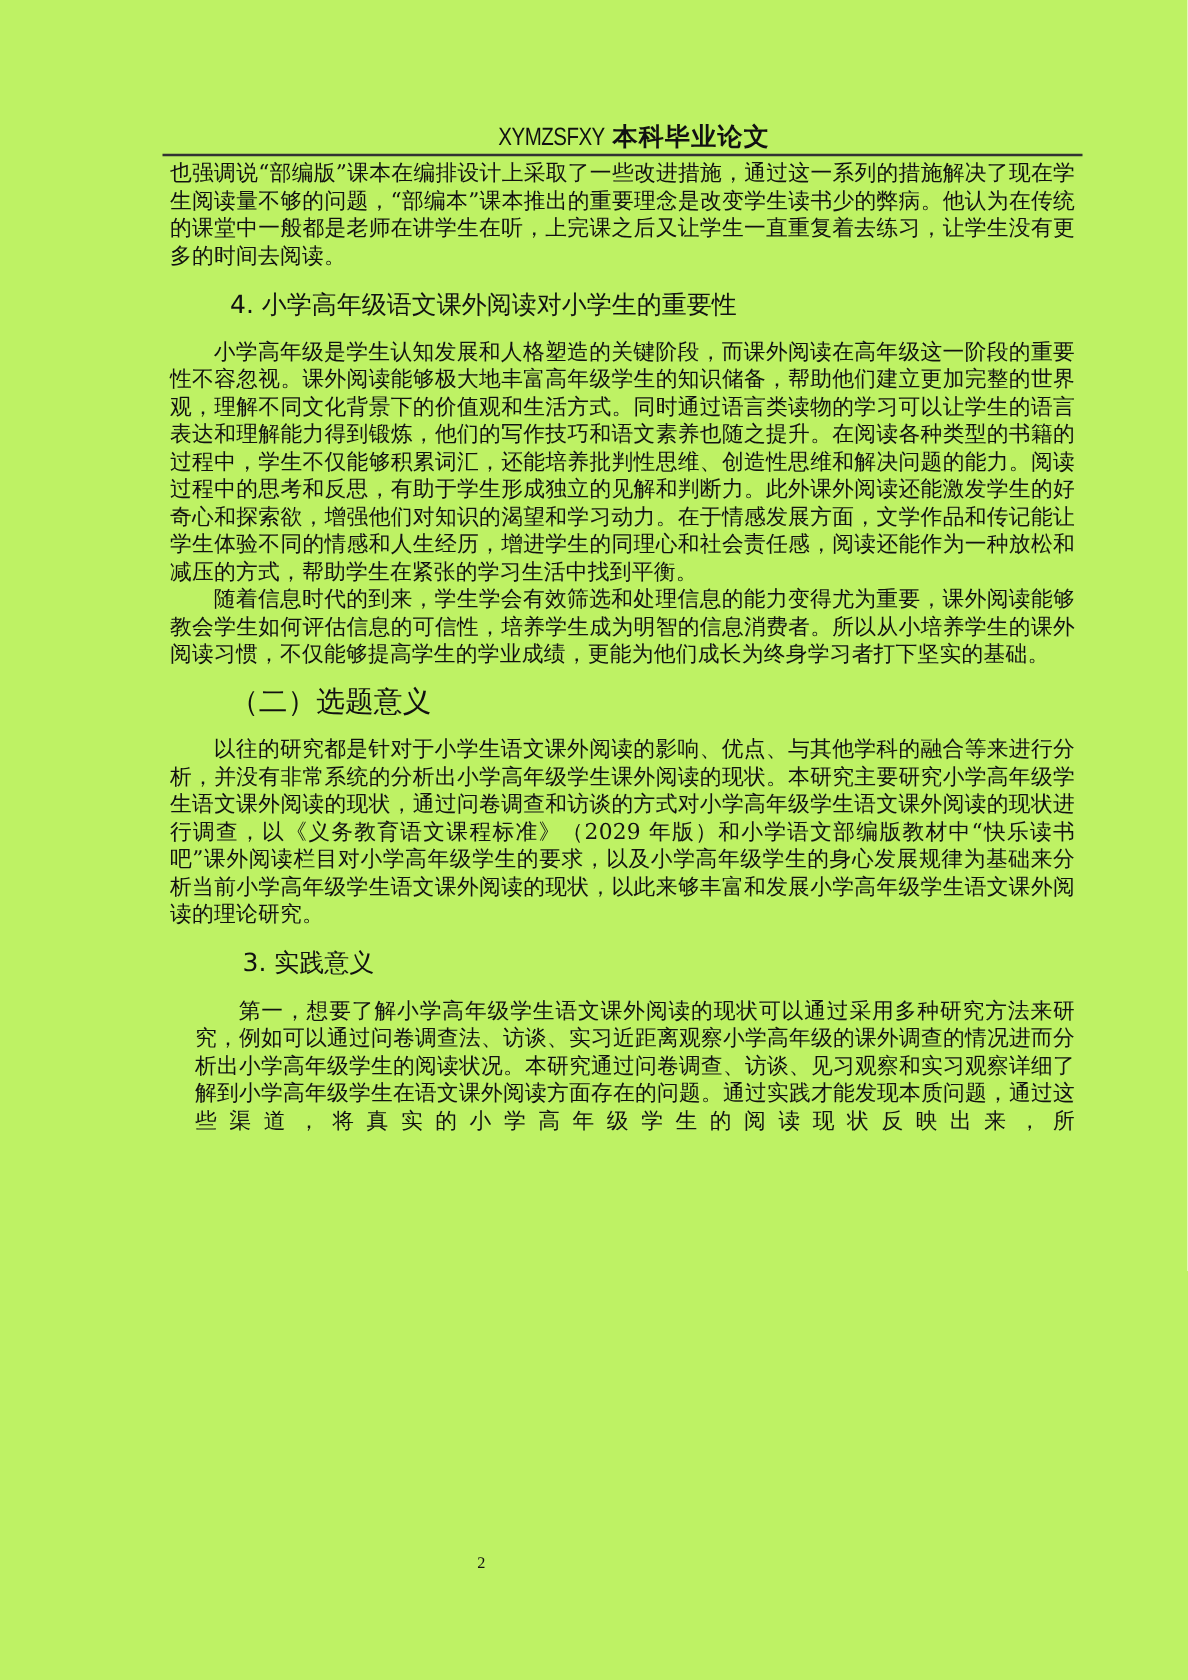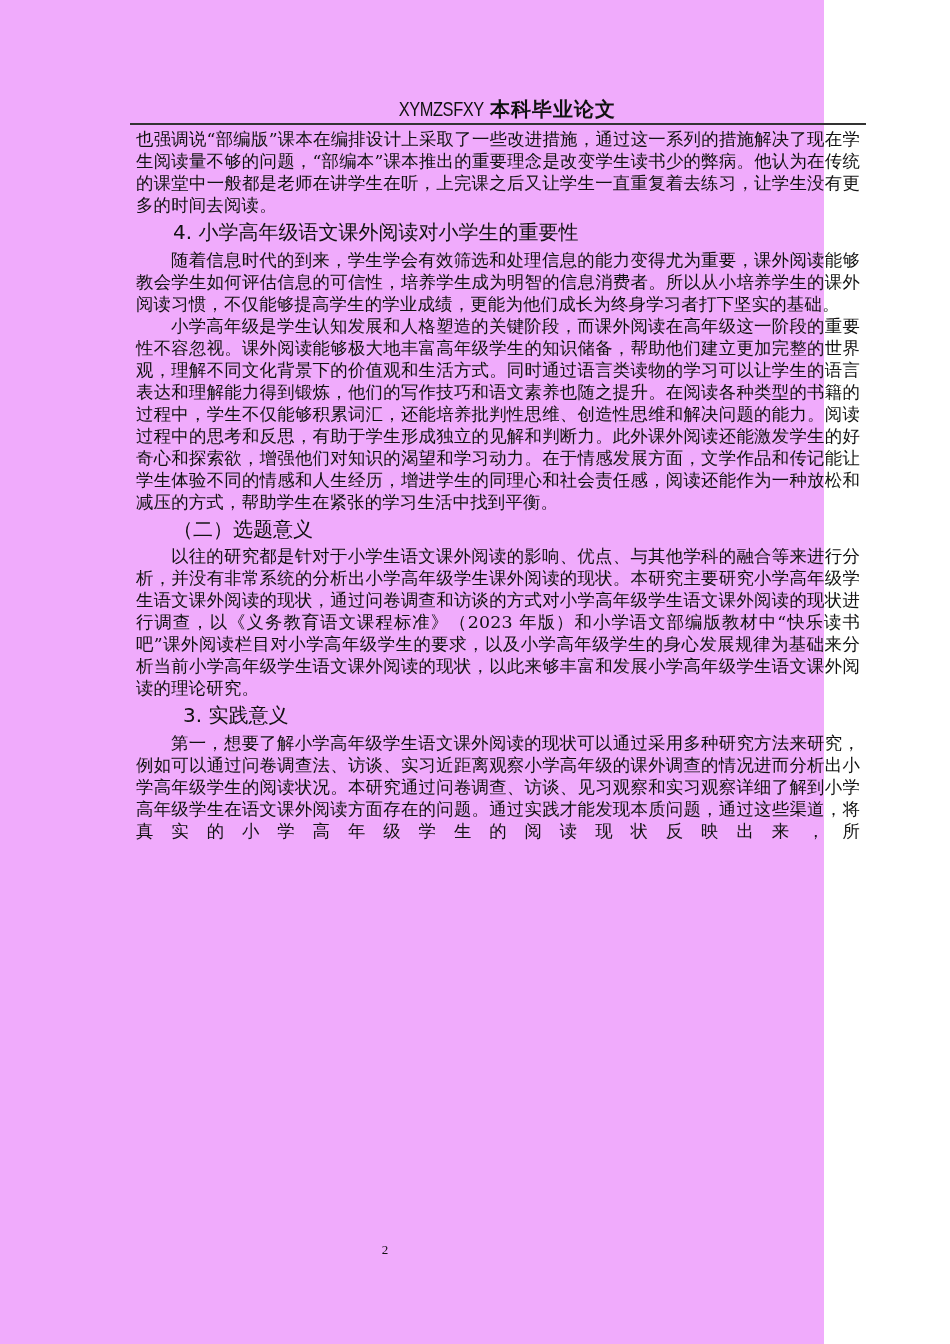--- a/index.html
+++ b/index.html
@@ -11,22 +11,22 @@
       width: 950px;
       height: 1344px;
       position: relative;
       overflow: hidden;
       color: #111111;
       font-family: "DejaVu Serif", "Liberation Serif", serif;
     }
     .page {
       position: absolute;
       left: 0; top: 0;
-      width: 824px; height: 1344px;
-      background: #f0abfc;
+      width: 950px; height: 1344px;
+      background: #bef264;
     }
     .header {
       position: absolute;
       left: 130px;
       top: 96px;
       width: 736px;
       height: 26px;
       text-align: center;
       font-size: 20px;
       line-height: 26px;
@@ -66,29 +66,29 @@
       line-height: 22px;
       text-align: justify;
       text-align-last: left;
       letter-spacing: 0.2px;
       word-break: break-all;
     }
     p.para.indent {
       text-indent: 35px;
     }
     .h-num {
-      margin: 1px;
+      margin: 12px;
       font-family: "DejaVu Sans", "Liberation Sans", sans-serif;
       font-size: 20px;
       line-height: 30.6px;
       height: 30.6px;
       white-space: nowrap;
     }
     .h-4 { padding-left: 36px; font-size: 20px; }
-    .h-2 { padding-left: 36px; font-size: 20px; }
+    .h-2 { padding-left: 36px; font-size: 23px; }
     .h-sub { padding-left: 46px; font-size: 20px; }
     .page-number {
       position: absolute;
       left: 375px;
       top: 1242px;
       width: 20px;
       text-align: center;
       font-family: "Liberation Serif", serif;
       font-size: 13px;
       line-height: 16px;
@@ -104,27 +104,27 @@
     <span class="cjk">本科毕业论文</span>
   </div>
   <div class="header-rule"></div>
 
   <div class="body-text">
 
     <p class="para">也强调说“部编版”课本在编排设计上采取了一些改进措施，通过这一系列的措施解决了现在学生阅读量不够的问题，“部编本”课本推出的重要理念是改变学生读书少的弊病。他认为在传统的课堂中一般都是老师在讲学生在听，上完课之后又让学生一直重复着去练习，让学生没有更多的时间去阅读。</p>
 
     <div class="h-num h-4">4. 小学高年级语文课外阅读对小学生的重要性</div>
 
+    <p class="para indent">小学高年级是学生认知发展和人格塑造的关键阶段，而课外阅读在高年级这一阶段的重要性不容忽视。课外阅读能够极大地丰富高年级学生的知识储备，帮助他们建立更加完整的世界观，理解不同文化背景下的价值观和生活方式。同时通过语言类读物的学习可以让学生的语言表达和理解能力得到锻炼，他们的写作技巧和语文素养也随之提升。在阅读各种类型的书籍的过程中，学生不仅能够积累词汇，还能培养批判性思维、创造性思维和解决问题的能力。阅读过程中的思考和反思，有助于学生形成独立的见解和判断力。此外课外阅读还能激发学生的好奇心和探索欲，增强他们对知识的渴望和学习动力。在于情感发展方面，文学作品和传记能让学生体验不同的情感和人生经历，增进学生的同理心和社会责任感，阅读还能作为一种放松和减压的方式，帮助学生在紧张的学习生活中找到平衡。</p>
     <p class="para indent">随着信息时代的到来，学生学会有效筛选和处理信息的能力变得尤为重要，课外阅读能够教会学生如何评估信息的可信性，培养学生成为明智的信息消费者。所以从小培养学生的课外阅读习惯，不仅能够提高学生的学业成绩，更能为他们成长为终身学习者打下坚实的基础。</p>
-    <p class="para indent">小学高年级是学生认知发展和人格塑造的关键阶段，而课外阅读在高年级这一阶段的重要性不容忽视。课外阅读能够极大地丰富高年级学生的知识储备，帮助他们建立更加完整的世界观，理解不同文化背景下的价值观和生活方式。同时通过语言类读物的学习可以让学生的语言表达和理解能力得到锻炼，他们的写作技巧和语文素养也随之提升。在阅读各种类型的书籍的过程中，学生不仅能够积累词汇，还能培养批判性思维、创造性思维和解决问题的能力。阅读过程中的思考和反思，有助于学生形成独立的见解和判断力。此外课外阅读还能激发学生的好奇心和探索欲，增强他们对知识的渴望和学习动力。在于情感发展方面，文学作品和传记能让学生体验不同的情感和人生经历，增进学生的同理心和社会责任感，阅读还能作为一种放松和减压的方式，帮助学生在紧张的学习生活中找到平衡。</p>
 
     <div class="h-num h-2">（二）选题意义</div>
 
-    <p class="para indent">以往的研究都是针对于小学生语文课外阅读的影响、优点、与其他学科的融合等来进行分析，并没有非常系统的分析出小学高年级学生课外阅读的现状。本研究主要研究小学高年级学生语文课外阅读的现状，通过问卷调查和访谈的方式对小学高年级学生语文课外阅读的现状进行调查，以《义务教育语文课程标准》（2023 年版）和小学语文部编版教材中“快乐读书吧”课外阅读栏目对小学高年级学生的要求，以及小学高年级学生的身心发展规律为基础来分析当前小学高年级学生语文课外阅读的现状，以此来够丰富和发展小学高年级学生语文课外阅读的理论研究。</p>
+    <p class="para indent">以往的研究都是针对于小学生语文课外阅读的影响、优点、与其他学科的融合等来进行分析，并没有非常系统的分析出小学高年级学生课外阅读的现状。本研究主要研究小学高年级学生语文课外阅读的现状，通过问卷调查和访谈的方式对小学高年级学生语文课外阅读的现状进行调查，以《义务教育语文课程标准》（2029 年版）和小学语文部编版教材中“快乐读书吧”课外阅读栏目对小学高年级学生的要求，以及小学高年级学生的身心发展规律为基础来分析当前小学高年级学生语文课外阅读的现状，以此来够丰富和发展小学高年级学生语文课外阅读的理论研究。</p>
 
     <div class="h-num h-sub">3. 实践意义</div>
-    <p class="para indent" style="text-align-last: justify;">第一，想要了解小学高年级学生语文课外阅读的现状可以通过采用多种研究方法来研究，例如可以通过问卷调查法、访谈、实习近距离观察小学高年级的课外调查的情况进而分析出小学高年级学生的阅读状况。本研究通过问卷调查、访谈、见习观察和实习观察详细了解到小学高年级学生在语文课外阅读方面存在的问题。通过实践才能发现本质问题，通过这些渠道，将真实的小学高年级学生的阅读现状反映出来，所</p>
+    <p class="para indent" style="text-align-last: justify; margin-left: 20px;">第一，想要了解小学高年级学生语文课外阅读的现状可以通过采用多种研究方法来研究，例如可以通过问卷调查法、访谈、实习近距离观察小学高年级的课外调查的情况进而分析出小学高年级学生的阅读状况。本研究通过问卷调查、访谈、见习观察和实习观察详细了解到小学高年级学生在语文课外阅读方面存在的问题。通过实践才能发现本质问题，通过这些渠道，将真实的小学高年级学生的阅读现状反映出来，所</p>
 
   </div>
 
   <div class="page-number">2</div>
 
 </div>
 
 </body></html>

